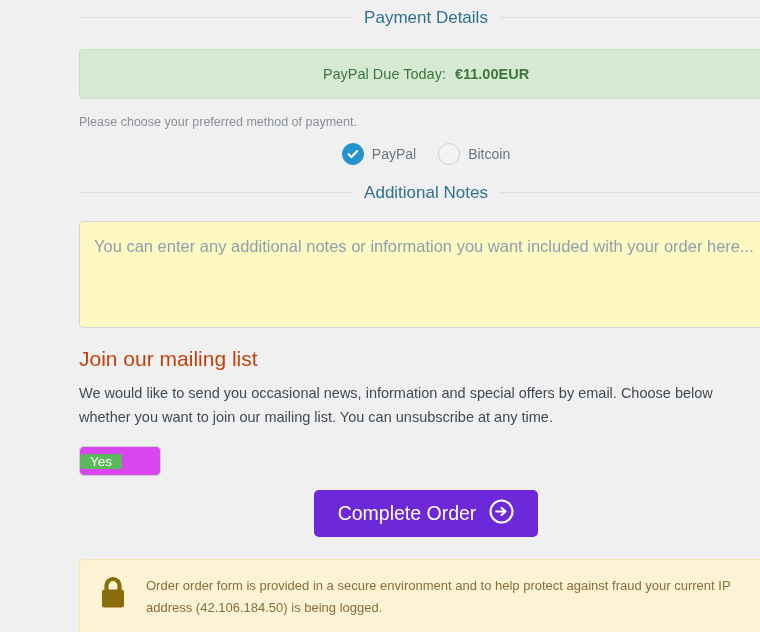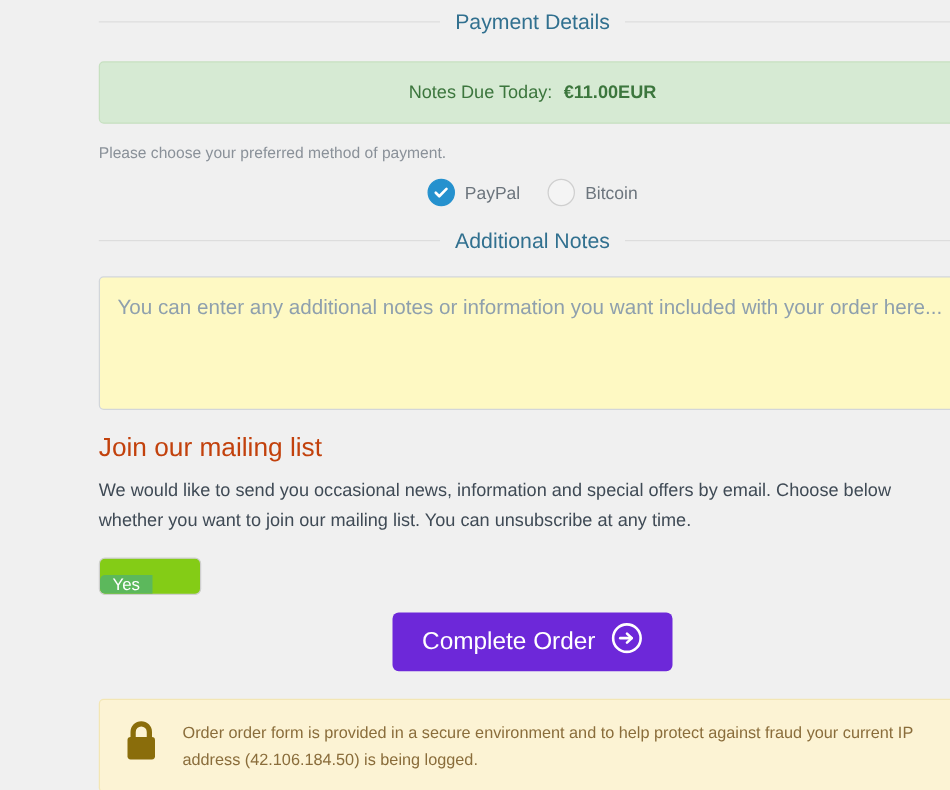--- a/index.html
+++ b/index.html
@@ -156,23 +156,23 @@
     max-width: 660px;
   }
 
   
   .toggle {
     margin-top: 17px;
     width: 82px;
     height: 30px;
     border: 1px solid #cfcfcf;
     border-radius: 5px;
-    background: #84cc16;
-    display: flex;
-    align-items: flex-end;
+    background: #d946ef;
+    display: flex;
+    align-items: center;
     box-sizing: border-box;
     overflow: hidden;
     cursor: pointer;
     width: 82px;
   }
   .toggle .toggle-on {
     background: #5cb85c;
     color: #ffffff;
     font-size: 13.5px;
     display: flex;
@@ -238,21 +238,21 @@
 
 <div class="page">
 
   <div class="section-heading">
     <div class="rule"></div>
     <div class="heading-text">Payment Details</div>
     <div class="rule"></div>
   </div>
 
   <div class="total-alert">
-    <span class="total-label">Notes Due Today:</span>
+    <span class="total-label">PayPal Due Today:</span>
     <span class="total-value">€11.00EUR</span>
   </div>
 
   <div class="pay-instructions">Please choose your preferred method of payment.</div>
 
   <div class="pay-options">
     <div class="pay-option">
       <span class="radio on">
         <svg width="12" height="12" viewBox="0 0 12 12" aria-hidden="true">
           <path d="M1.6 6.2 L4.4 9 L10.2 3.1" fill="none" stroke="#ffffff" stroke-width="2.1" stroke-linecap="round" stroke-linejoin="round"></path>

